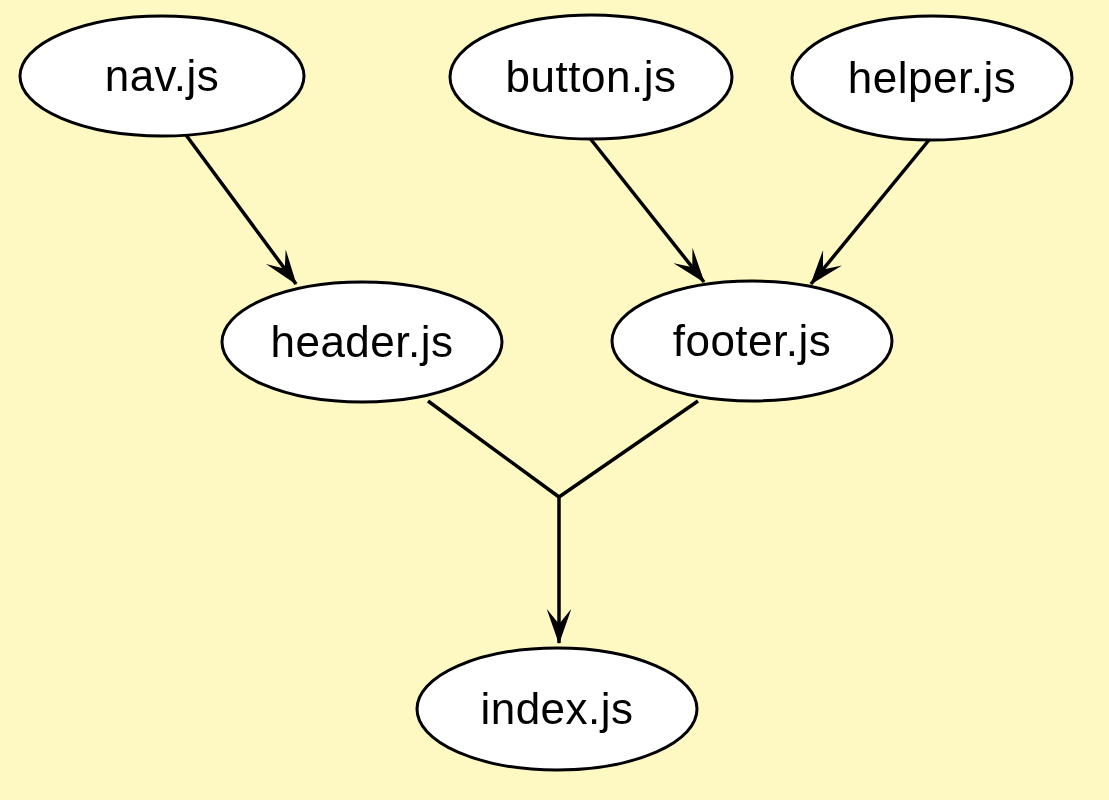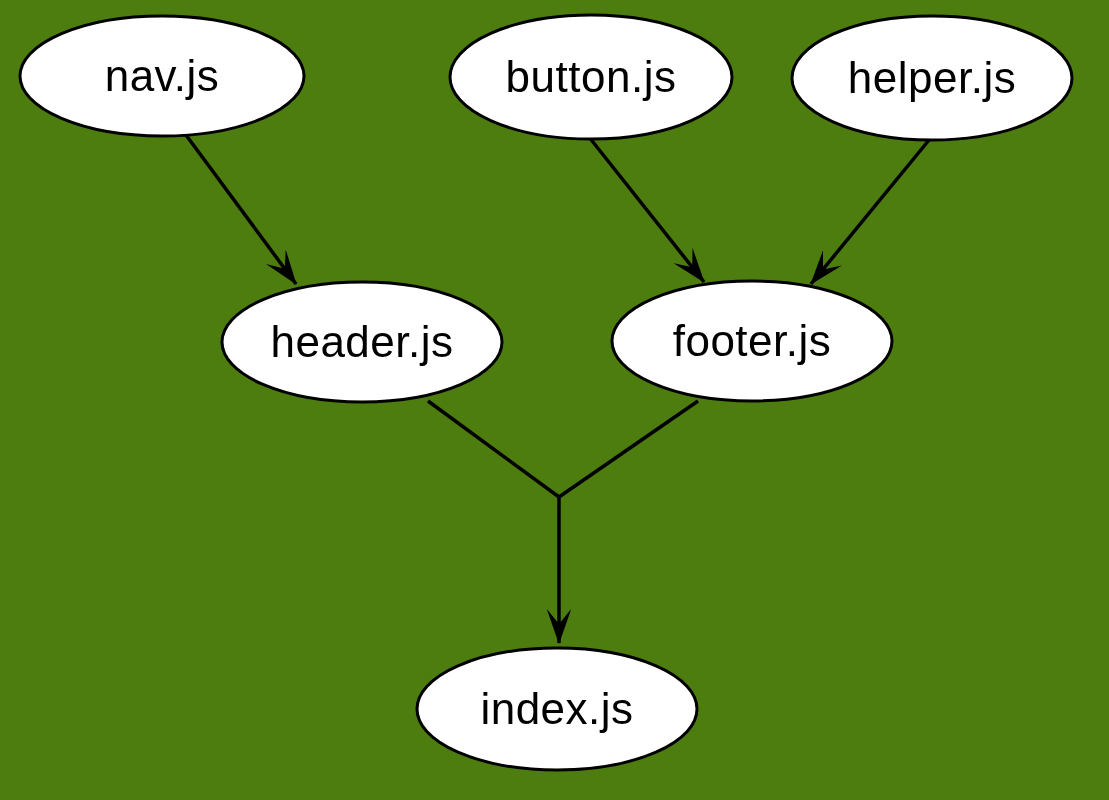--- a/index.html
+++ b/index.html
@@ -8,21 +8,21 @@
     background: #ffffff;
     width: 1109px;
     height: 800px;
     overflow: hidden;
     font-family: "Liberation Sans", sans-serif;
   }
   .canvas {
     position: relative;
     width: 1109px;
     height: 800px;
-    background: #4d7c0f;
+    background: #fef9c3;
   }
   svg { display: block; }
   .edge {
     fill: none;
     stroke: #000000;
     stroke-width: 3.5;
     stroke-linecap: butt;
   }
   .node-ellipse {
     fill: #ffffff;

